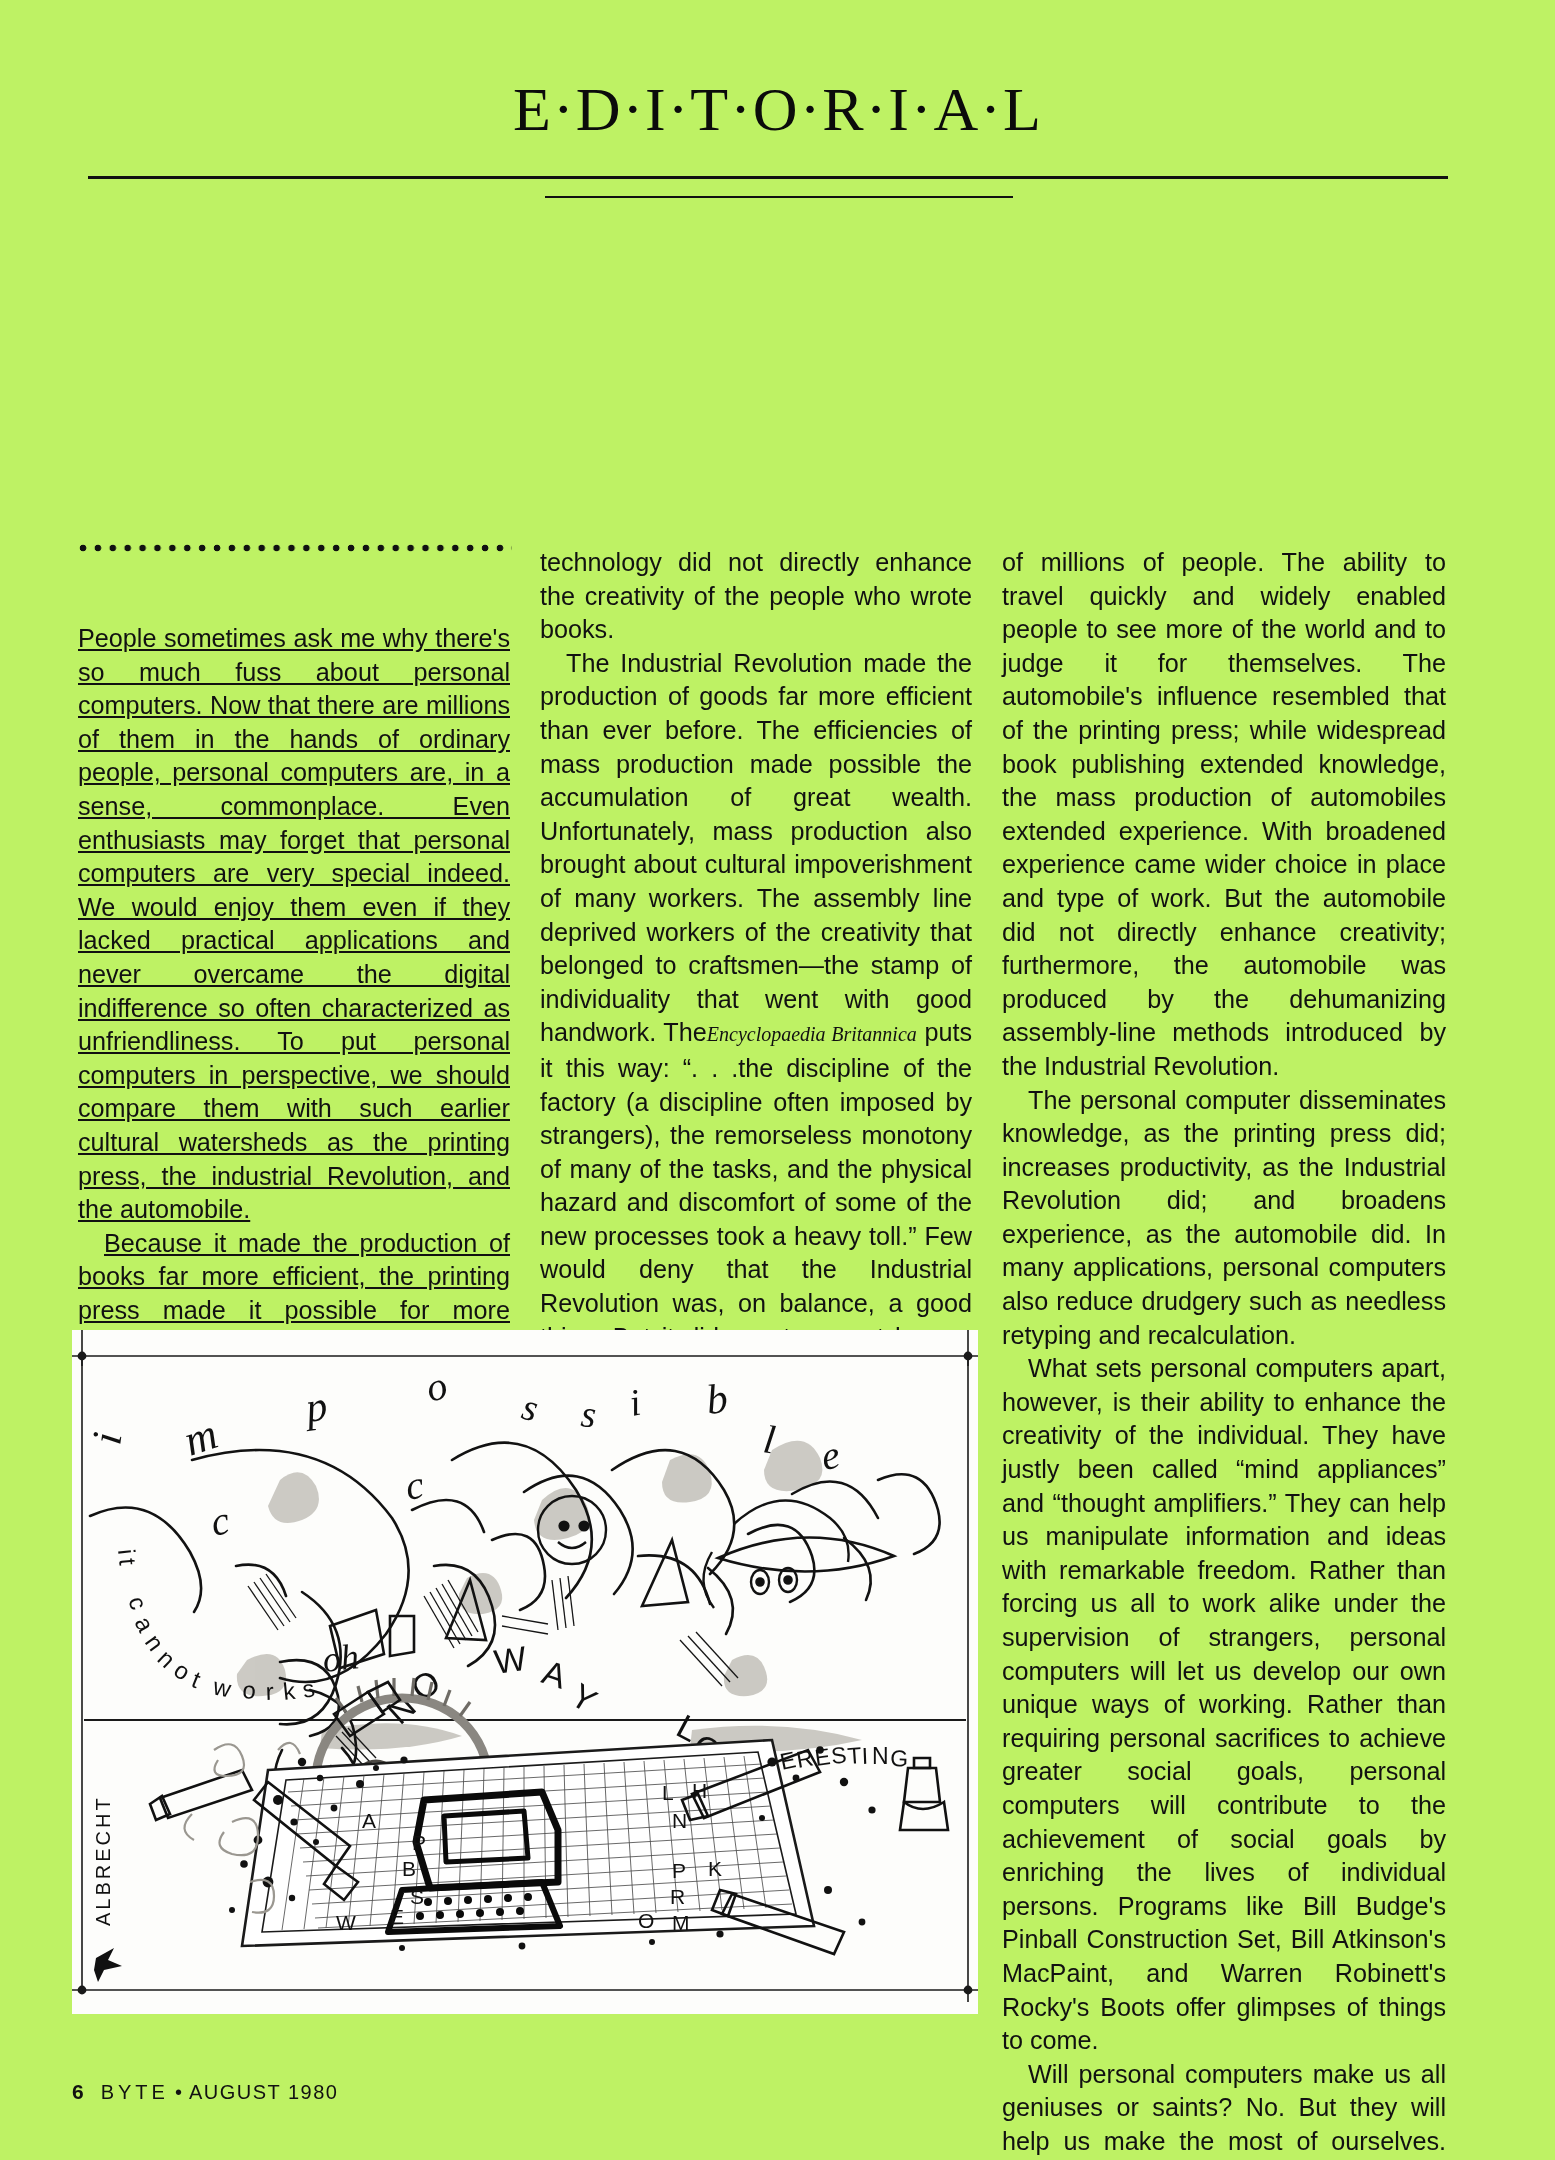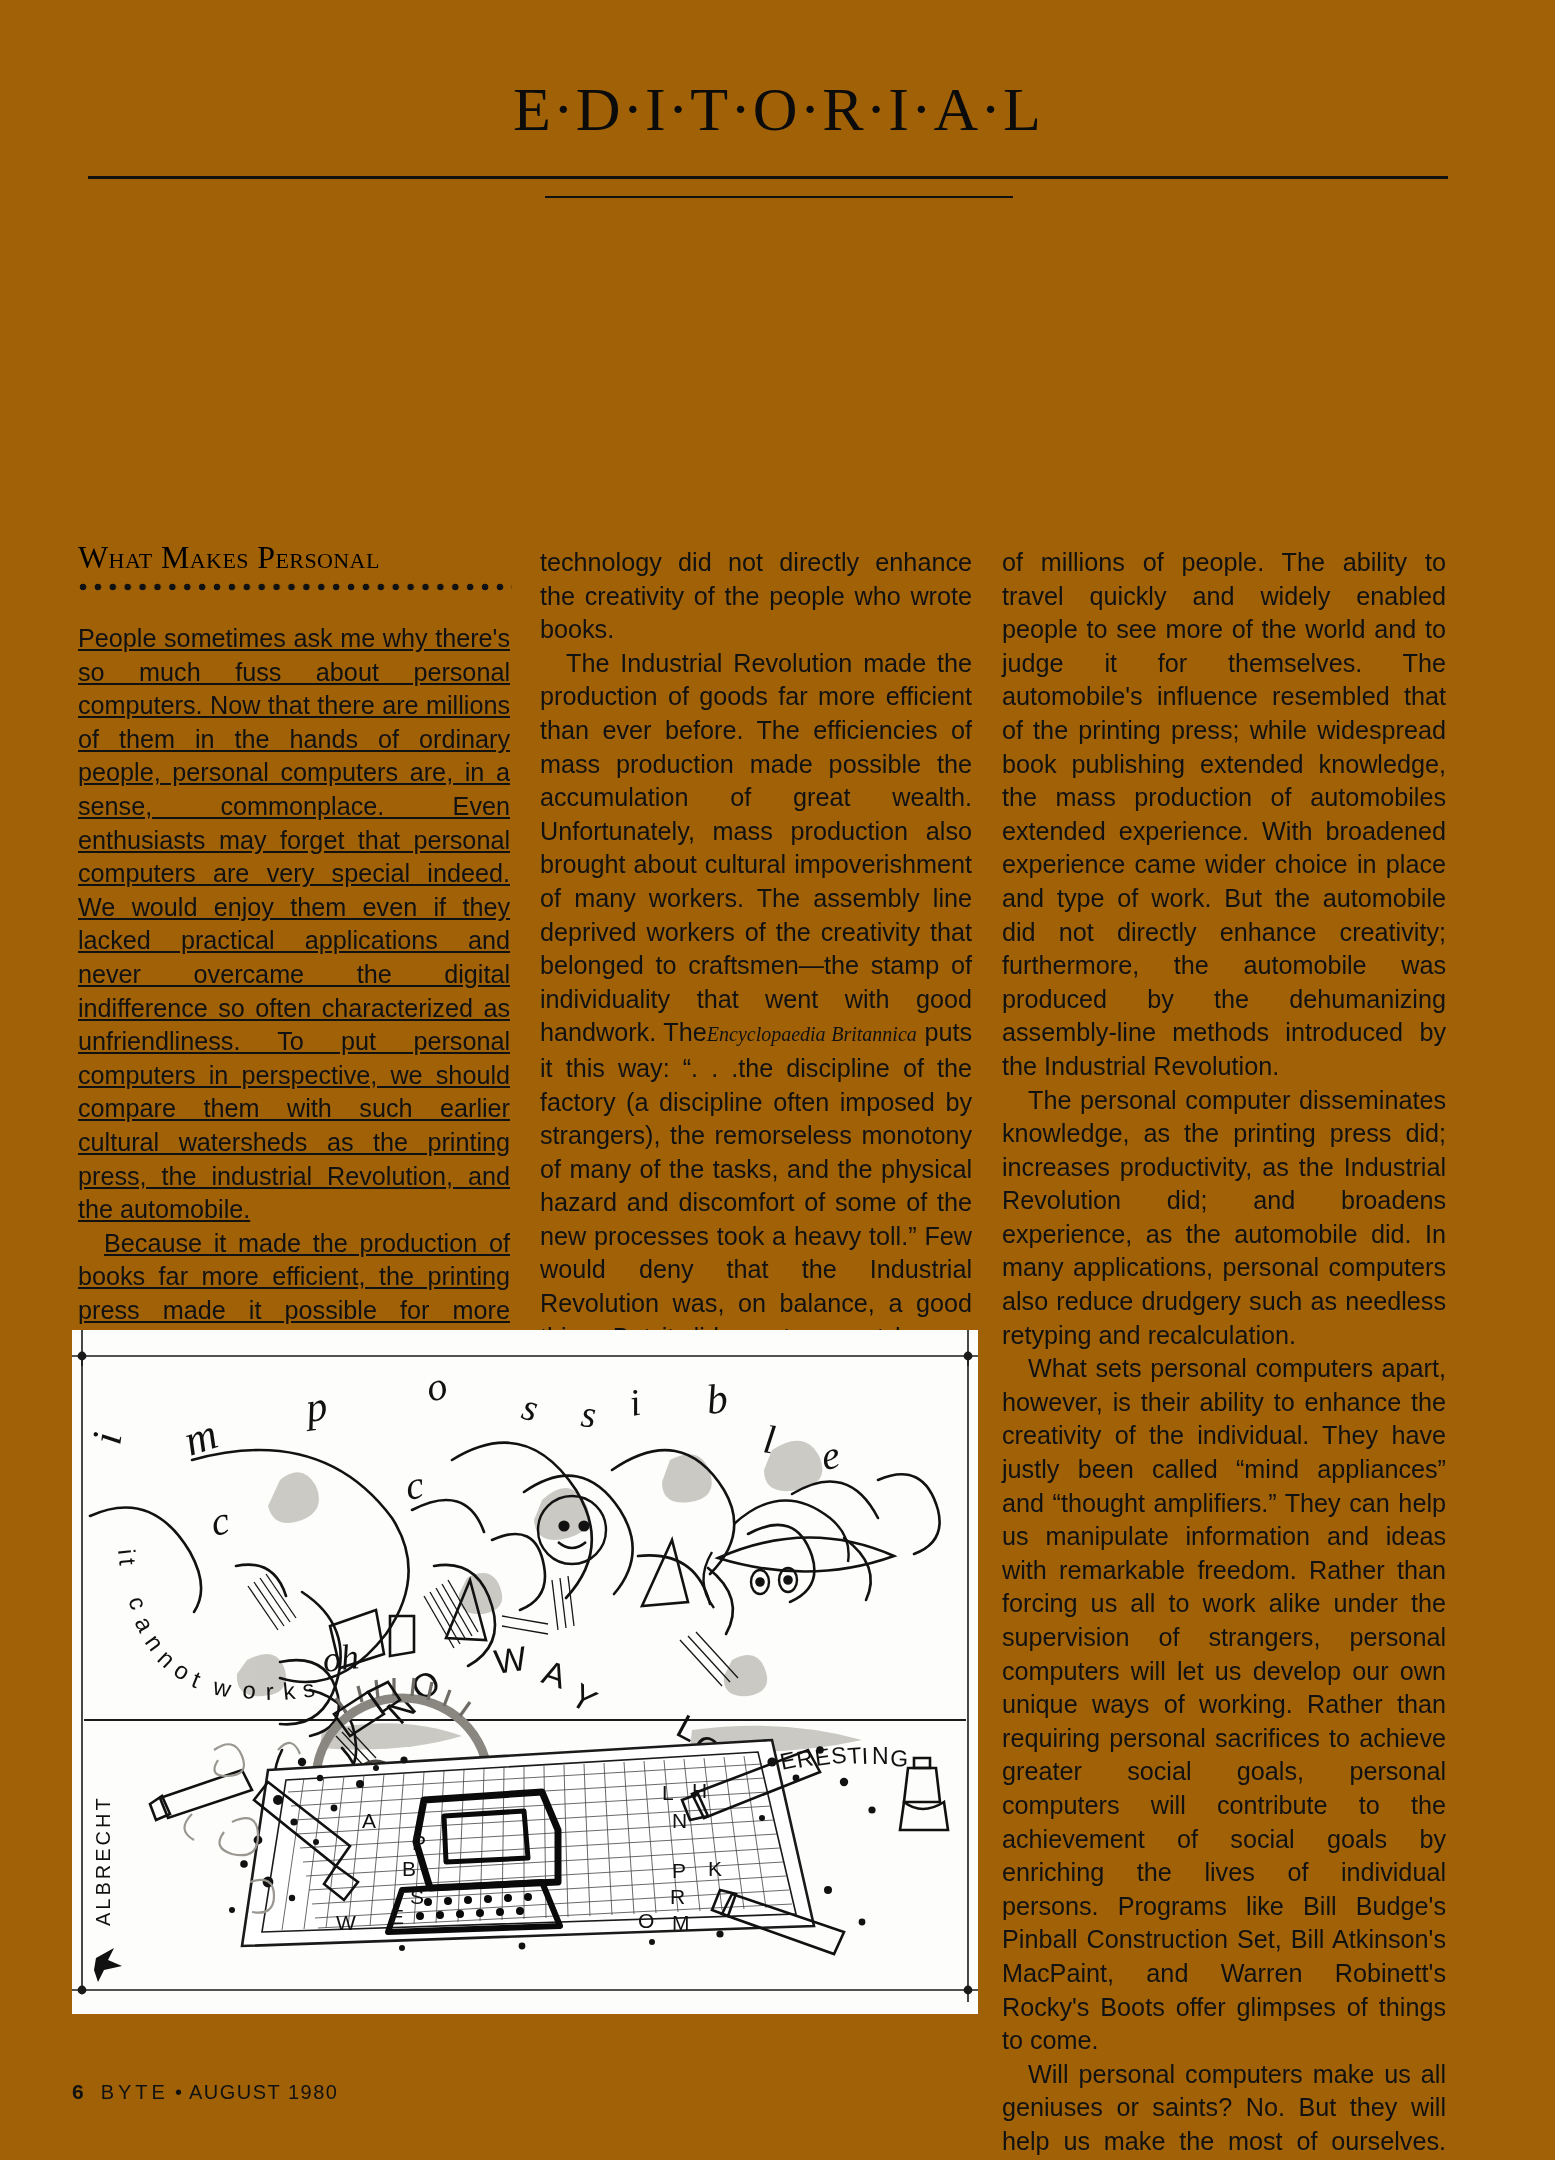--- a/index.html
+++ b/index.html
@@ -7,21 +7,21 @@
     width:1555px;height:2160px;
     background:#fdfdfb;
     font-family:"Liberation Sans", sans-serif;
     color:#111;
     position:relative;
     overflow:hidden;
   }
   .page{
     position:absolute;
     left:0;top:0;width:1555px;height:2160px;
-    background:#a16207;
+    background:#bef264;
   }
 
   
   .masthead{
     position:absolute;
     left:88px; top:78px; width:1380px;
     text-align:center;
   }
   .masthead .title{
     font-family:"Liberation Serif", serif;
@@ -115,21 +115,20 @@
 
 <div class="page">
 
   <div class="masthead">
     <div class="title">E·D·I·T·O·R·I·A·L</div>
   </div>
   <div class="rule-long"></div>
   <div class="rule-short"></div>
 
   <div class="kicker">
-    <h1>What Makes Personal</h1>
     <div class="dotrule"></div>
   </div>
 
   <div class="col" id="col1">
     <p>People sometimes ask me why there's so much fuss about personal computers. Now that there are millions of them in the hands of ordinary people, personal computers are, in a sense, commonplace. Even enthusiasts may forget that personal computers are very special indeed. We would enjoy them even if they lacked practical applications and never overcame the digital indifference so often characterized as unfriendliness. To put personal computers in perspective, we should compare them with such earlier cultural watersheds as the printing press, the industrial Revolution, and the automobile.</p>
     <p>Because it made the production of books far more efficient, the printing press made it possible for more people to learn more than ever before. But while the printing press gave creative work a wider audience and eliminated the drudgery of scribes, Gutenberg's</p>
   </div>
 
   <div class="col" id="col2">
     <p>technology did not directly enhance the creativity of the people who wrote books.</p>

